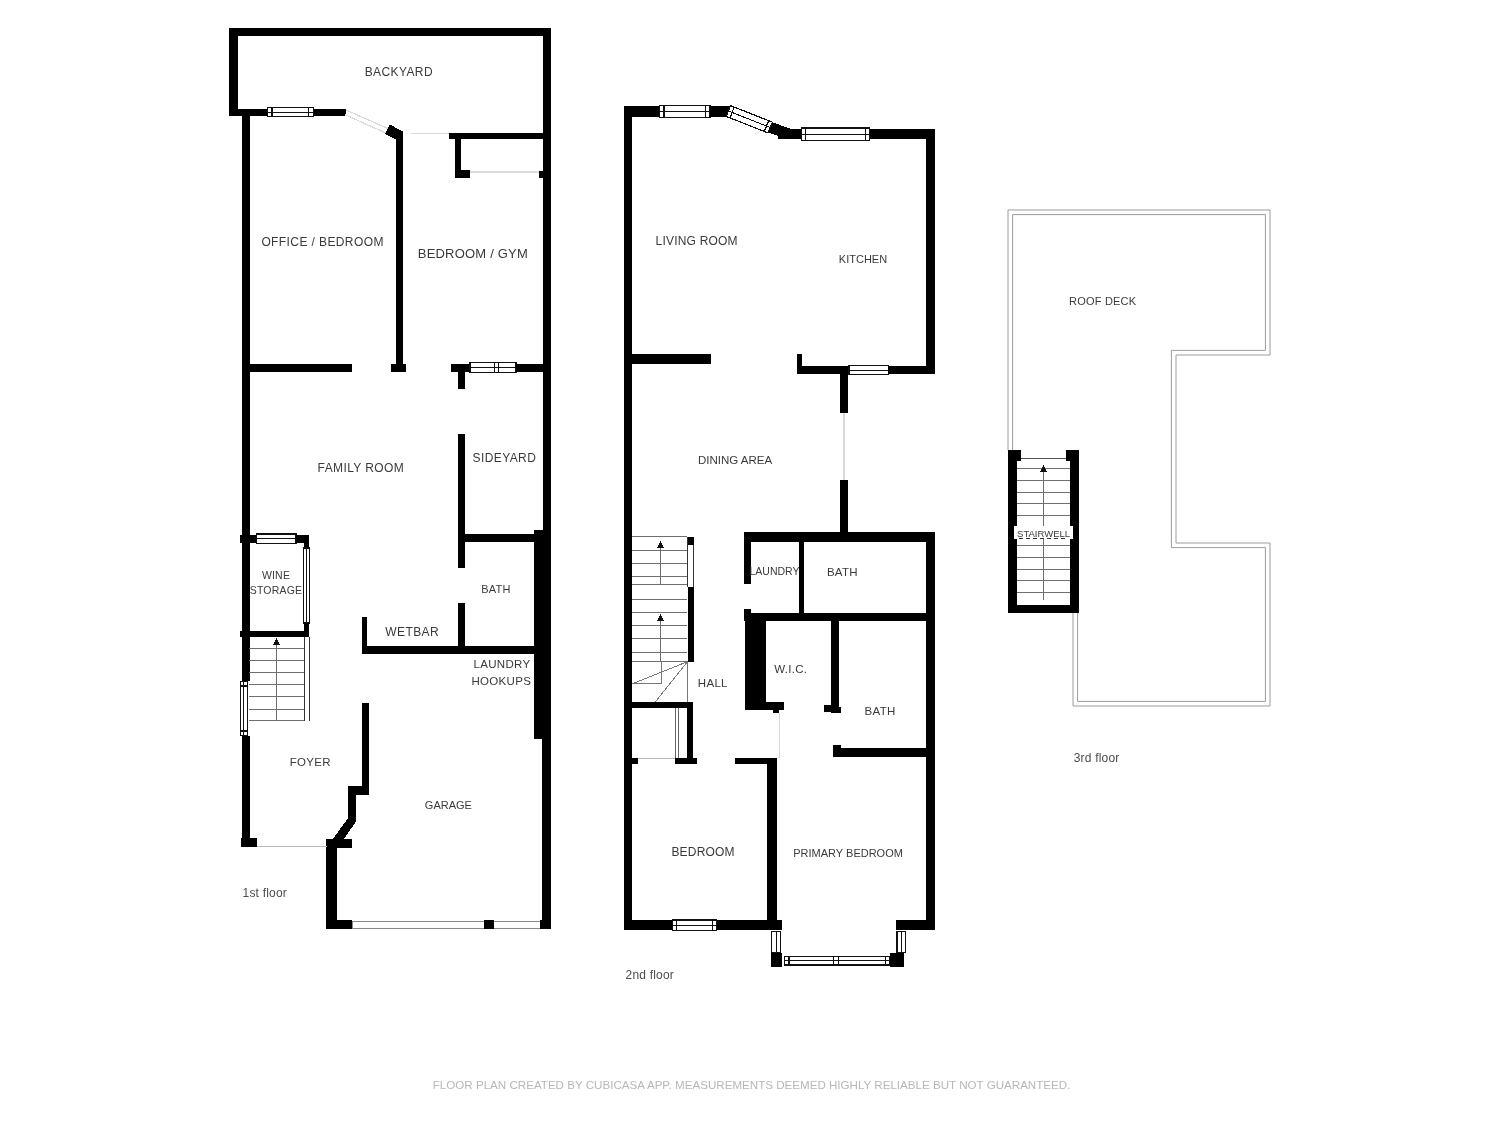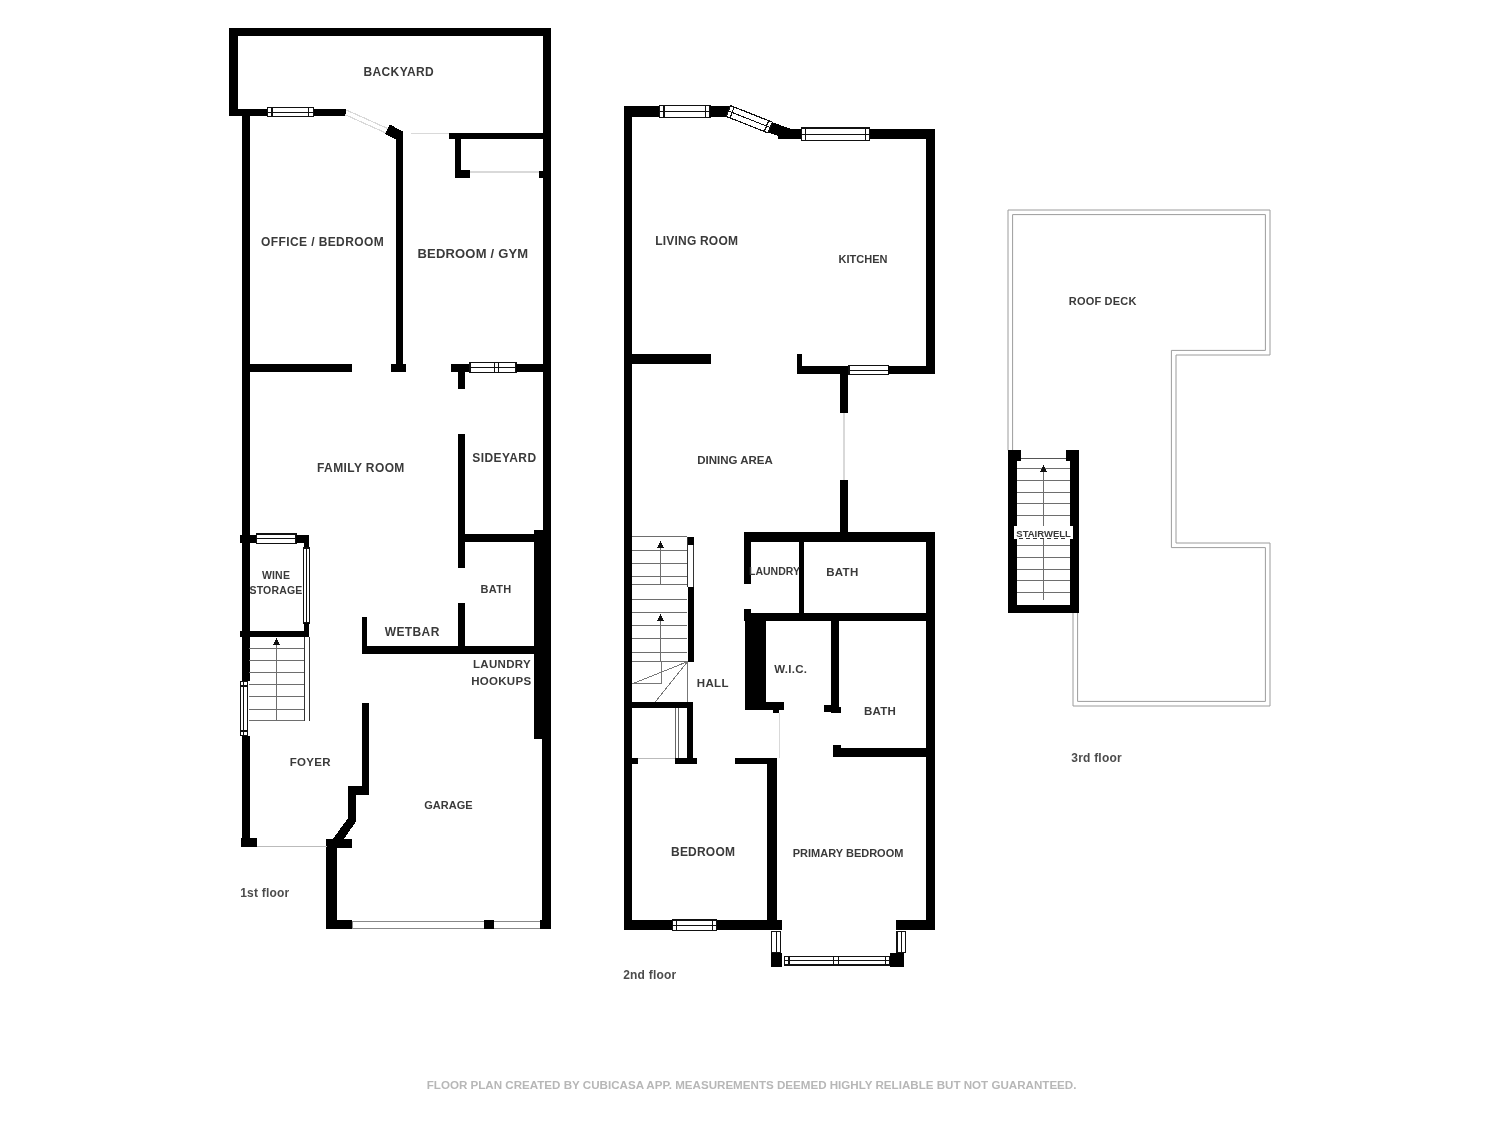--- a/index.html
+++ b/index.html
@@ -1,16 +1,16 @@
 <!DOCTYPE html>
 <html><head>
 <meta charset="utf-8">
 <style>
   html,body{margin:0;padding:0;background:#ffffff;}
-  .stage{position:relative;width:1500px;height:1125px;background:#5eead4;overflow:hidden;font-weight:bold;}
+  .stage{position:relative;width:1500px;height:1125px;background:#5eead4;overflow:hidden;}
   text{font-family:"Liberation Sans",sans-serif;}
 </style>
 </head>
 <body>
 <div class="stage">
 <svg width="1500" height="1125" viewBox="0 0 1500 1125" shape-rendering="crispEdges">
 <rect x="0" y="0" width="1500" height="1125" fill="#ffffff"></rect>
 
 <g id="f1">
 

